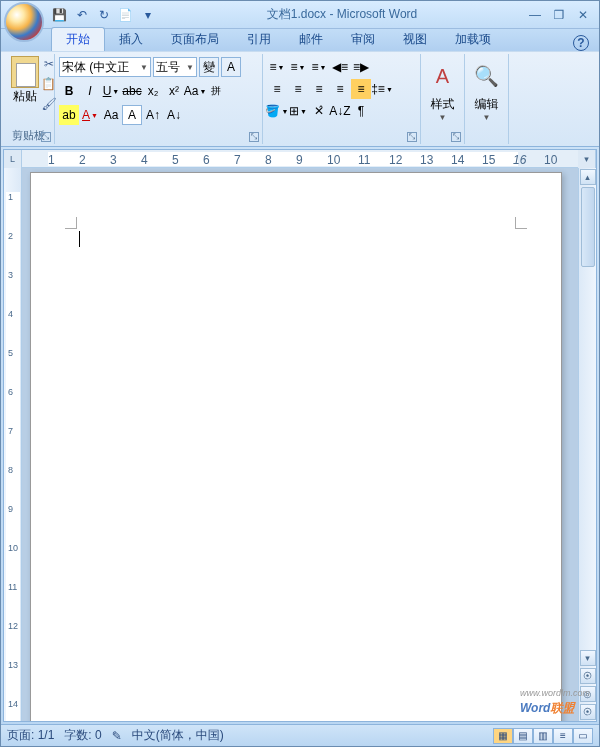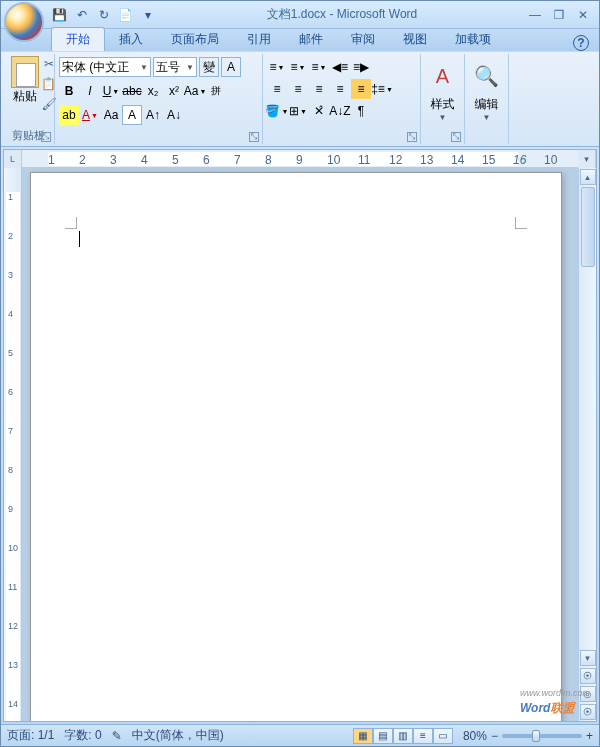--- a/index.html
+++ b/index.html
@@ -272,27 +272,19 @@
     <div class="status-item">字数: 0</div>
     <div class="status-item">✎</div>
     <div class="status-item">中文(简体，中国)</div>
     <div class="view-btns">
       <div class="vb active">▦</div>
       <div class="vb">▤</div>
       <div class="vb">▥</div>
       <div class="vb">≡</div>
       <div class="vb">▭</div>
     </div>
-    <div class="zoom">
-      <span>80%</span>
-      <span>−</span>
-      <div class="zoom-track">
-          <div class="zoom-thumb"></div>
-        </div>
-      <span>+</span>
-    </div>
   </div>
 </div>
 
 <div class="watermark">
   <span class="w3">www.wordlm.com</span>
   <span class="w1">Word</span><span class="w2">联盟</span>
 </div>
 
 </body></html>

